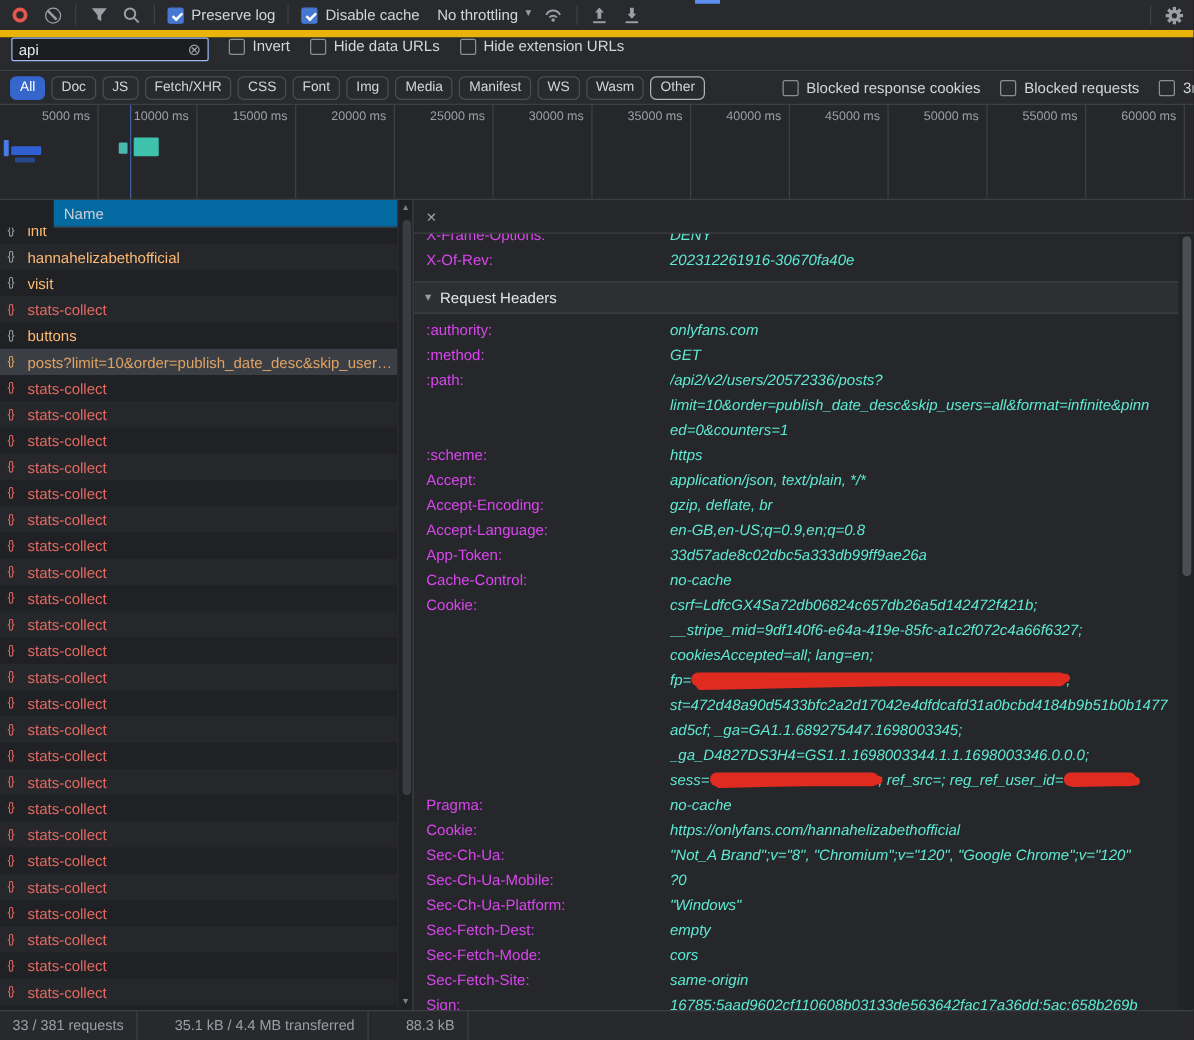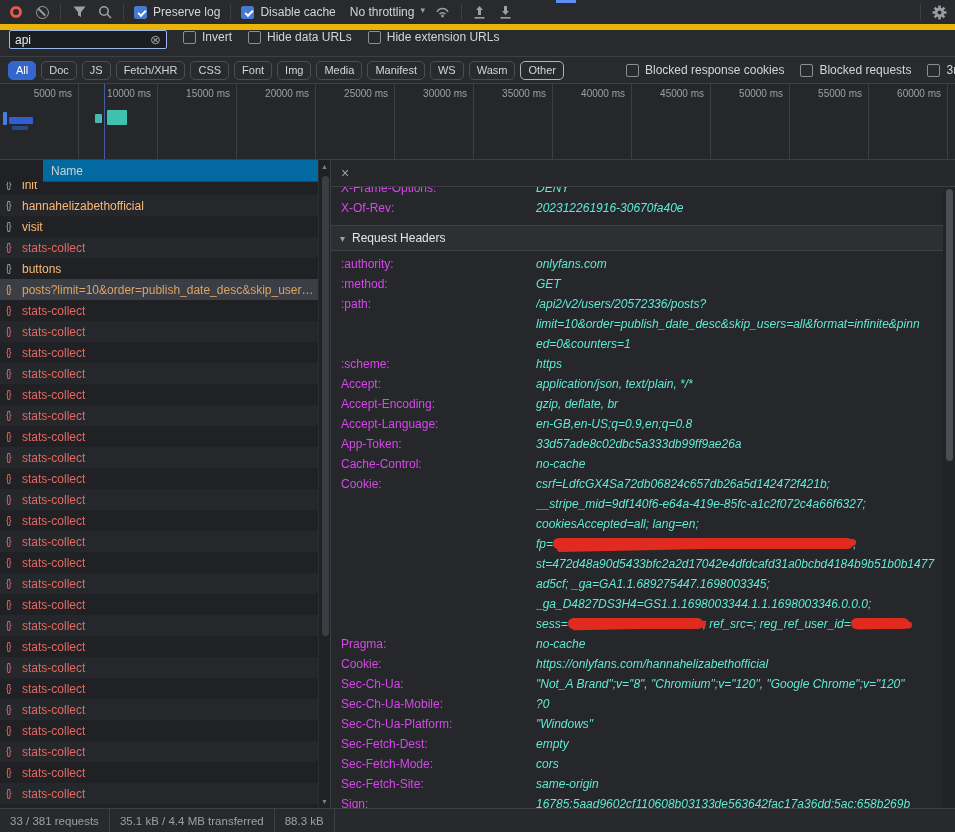--- a/index.html
+++ b/index.html
@@ -88,21 +88,21 @@
     border-radius:5px;transform:rotate(-1.2deg);}
   .section-band{display:flex;align-items:center;gap:7px;height:26px;background:#2e2f33;
     border-top:1px solid #3c4043;border-bottom:1px solid #3c4043;padding-left:9px;
     margin:7px 0 3px 0;color:#e4e6e9;box-sizing:border-box;}
   .band-caret{font-size:10px;color:#9aa0a6;}
   .rscroll{position:absolute;top:27px;right:0;bottom:0;width:12px;background:#222326;}
   .rthumb{position:absolute;top:2px;left:2.5px;width:7px;height:272px;background:#4b4e53;border-radius:3.5px;}
 
   
   .statusbar{position:absolute;left:0;right:0;bottom:0;height:24px;background:#28292c;
-    border-top:1px solid #3c4043;display:flex;align-items:stretch;color:#9aa0a6;font-size:11.5px;box-sizing:border-box;}
+    border-top:1px solid #3c4043;display:flex;align-items:stretch;color:#9aa0a6;font-size:11.5px;box-sizing:border-box;gap:20px;}
   .sb-item{display:flex;align-items:center;padding:0 10px;border-right:1px solid #3c4043;white-space:nowrap;}
 </style>
 </head>
 <body>
 
 <div class="devtools">
   <span class="top-strip"></span>
 
   <div class="toolbar">
     <span class="tb-icon">

